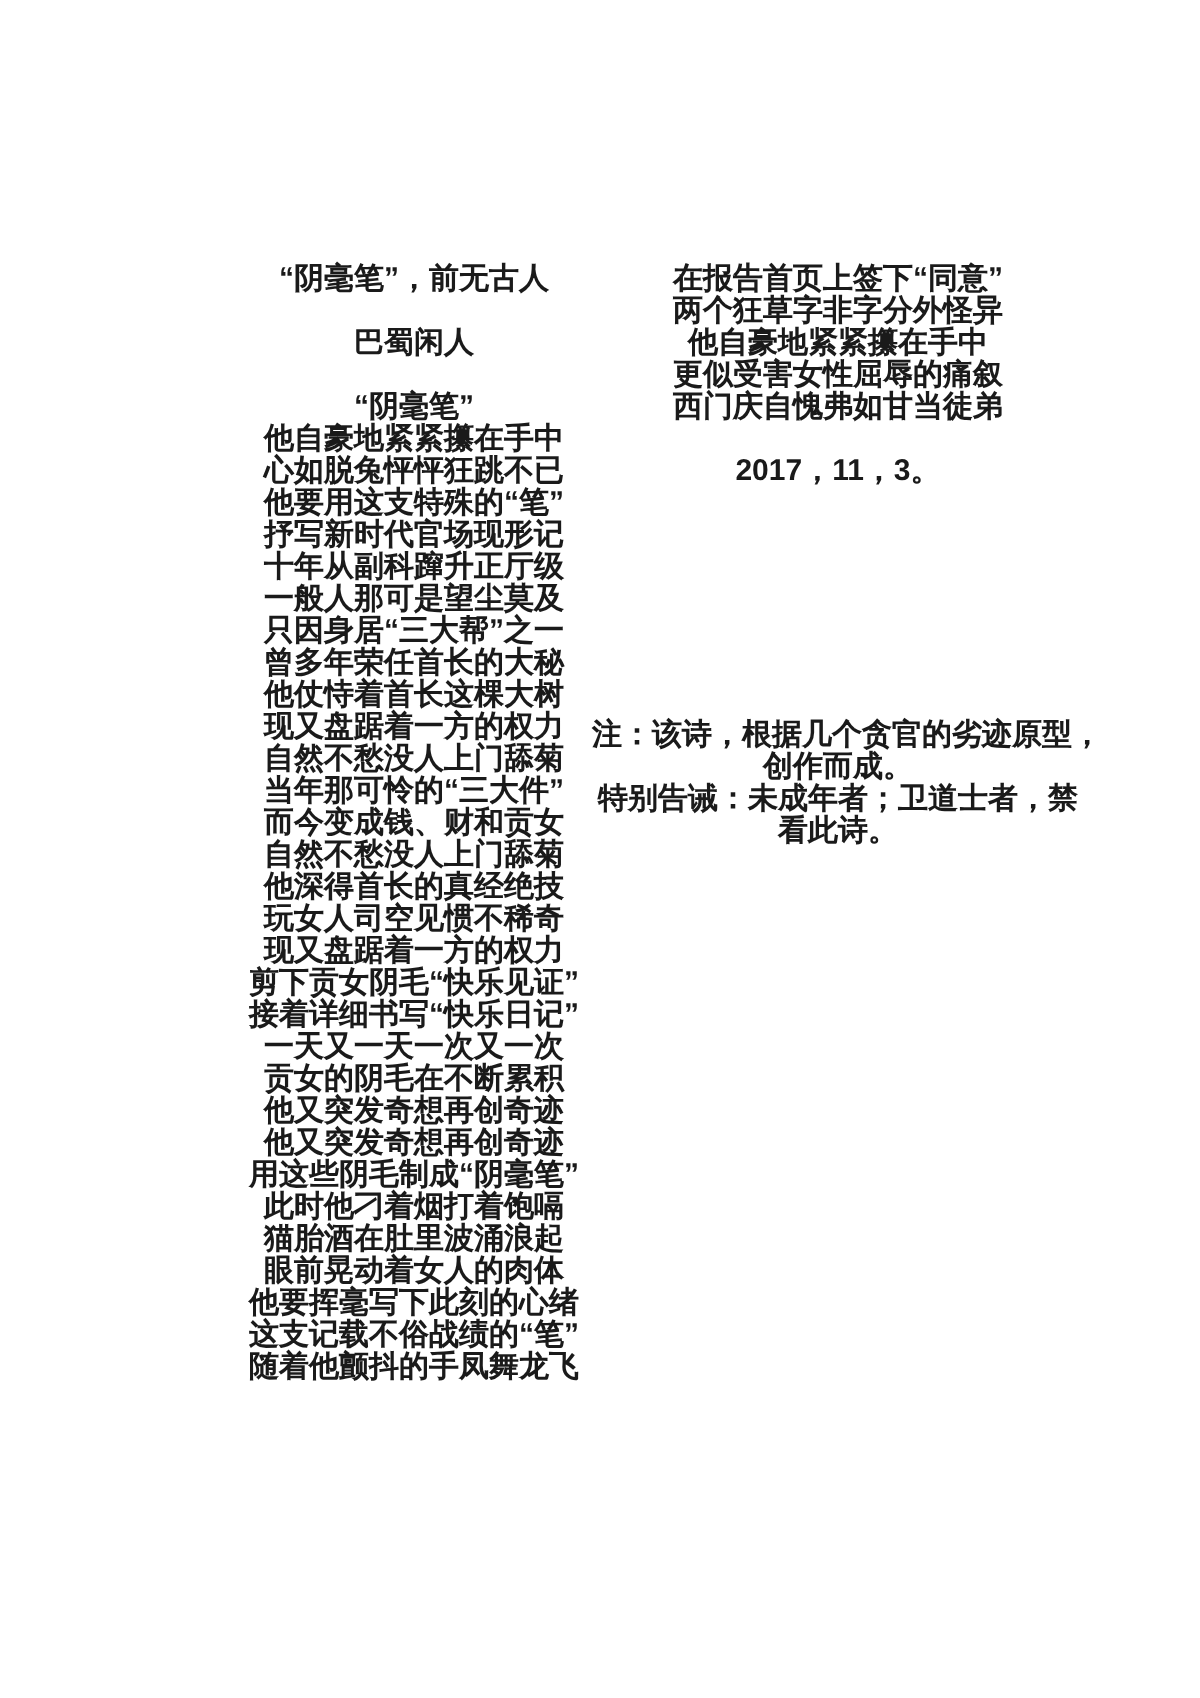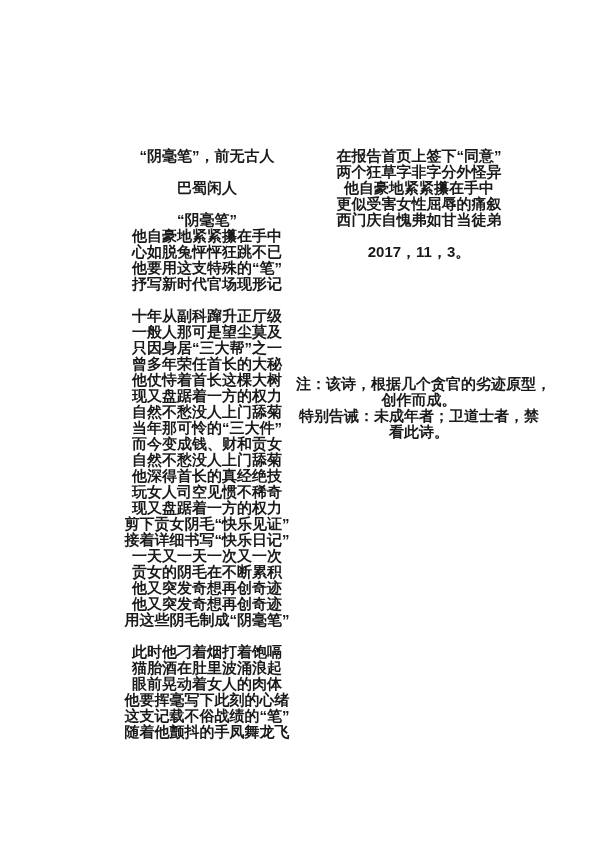--- a/index.html
+++ b/index.html
@@ -12,21 +12,21 @@
     width: 600px;
     height: 849px;
     background: #ffffff;
     overflow: hidden;
     font-family: "Liberation Sans", sans-serif;
     font-weight: 700;
     color: #1a1a1a;
   }
   .column {
     position: absolute;
-    top: 148px;
+    top: 132px;
     text-align: center;
     font-size: 15px;
     line-height: 16px;
   }
   .column.left {
     left: 78px;
     width: 258px;
   }
   .column.right {
     left: 296px;
@@ -37,21 +37,20 @@
     white-space: nowrap;
   }
   .title-line {
     margin-bottom: 16px; 
   }
   .author-line {
     margin-bottom: 16px; 
   }
   .stanza { margin: 0; }
   .stanza + .stanza {
-    margin-top: 16px;    
   }
   .stanza .line { min-height: 16px; }
   .date-line {
     margin-top: 16px;    
   }
   .note-block {
     margin-top: 116px;   
     white-space: normal;
   }
   .note-block .line { white-space: nowrap; }

